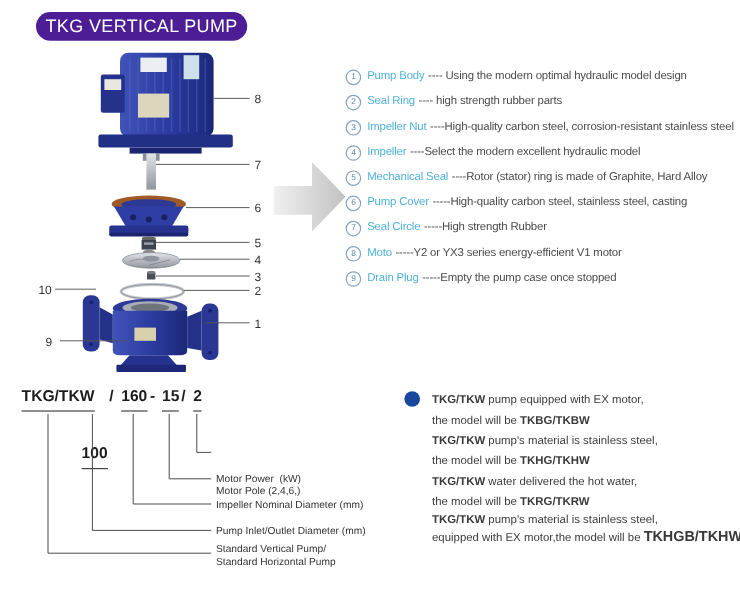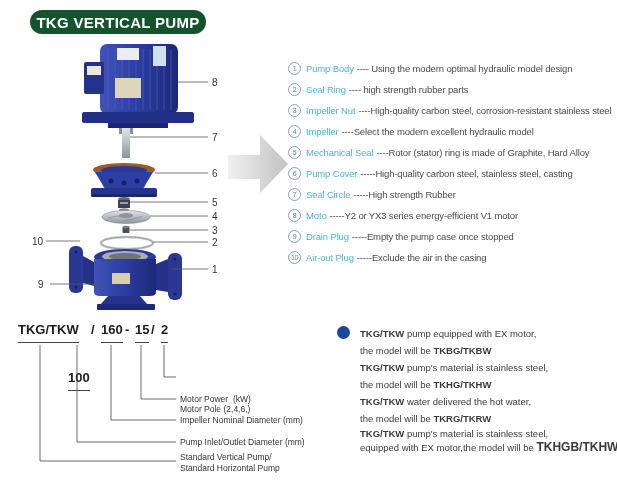--- a/index.html
+++ b/index.html
@@ -1,33 +1,33 @@
 <!DOCTYPE html>
 <html><head>
 <meta charset="utf-8">
 <style>
   html,body{margin:0;padding:0;background:#ffffff;}
   .page{position:relative;width:617px;height:500px;background:#ffffff;overflow:hidden;
         font-family:"Liberation Sans", sans-serif;}
 
   
-  .banner{position:absolute;left:30px;top:10px;width:176px;height:24px;background:#14532d;
+  .banner{position:absolute;left:30px;top:10px;width:176px;height:24px;background:#4c1d95;
           border-radius:15px;display:flex;align-items:center;justify-content:center;
-          color:#ffffff;font-weight:bold;font-size:15px;letter-spacing:.3px;}
+          color:#ffffff;font-weight:normal;font-size:15px;letter-spacing:.3px;}
 
   
   .pump-svg{position:absolute;left:20px;top:40px;width:210px;height:280px;}
   .pump-svg text{font-family:"Liberation Sans",sans-serif;font-size:10px;fill:#333;}
 
   
   .arrow-svg{position:absolute;left:228px;top:130px;width:62px;height:68px;}
 
   
   .parts-list{position:absolute;left:288px;top:58px;width:328px;}
-  .part-item{display:flex;align-items:center;height:21px;white-space:nowrap;
+  .part-item{display:flex;height:21px;white-space:nowrap;
              font-size:9.5px;letter-spacing:-0.15px;color:#4a4a4a;}
   .part-num{flex:0 0 auto;width:11px;height:11px;border:1px solid #84a3bd;border-radius:50%;
             color:#5b85a9;font-size:7px;line-height:1;display:inline-flex;align-items:center;
             justify-content:center;margin-right:5px;letter-spacing:-0.5px;}
   .part-name{color:#4fb2da;margin-right:3px;}
   .part-desc{color:#4a4a4a;}
 
   
   .model-code .seg{position:absolute;top:322px;font-size:13px;font-weight:bold;color:#1c1c1c;
                    white-space:pre;}
@@ -226,25 +226,20 @@
     <div class="part-item">
       <span class="part-num">8</span>
       <span class="part-name">Moto</span>
       <span class="part-desc">-----Y2 or YX3 series energy-efficient V1 motor</span>
     </div>
     <div class="part-item">
       <span class="part-num">9</span>
       <span class="part-name">Drain Plug</span>
       <span class="part-desc">-----Empty the pump case once stopped</span>
     </div>
-    <div class="part-item">
-      <span class="part-num">10</span>
-      <span class="part-name">Air-out Plug</span>
-      <span class="part-desc">-----Exclude the air in the casing</span>
-    </div>
   </div>
 
   <div class="model-code">
     <span class="seg u s0">TKG/TKW</span>
     <span class="seg u s1">100</span>
     <span class="seg s2">/</span>
     <span class="seg u s3">160</span>
     <span class="seg s4">-</span>
     <span class="seg u s5">15</span>
     <span class="seg s6">/</span>

